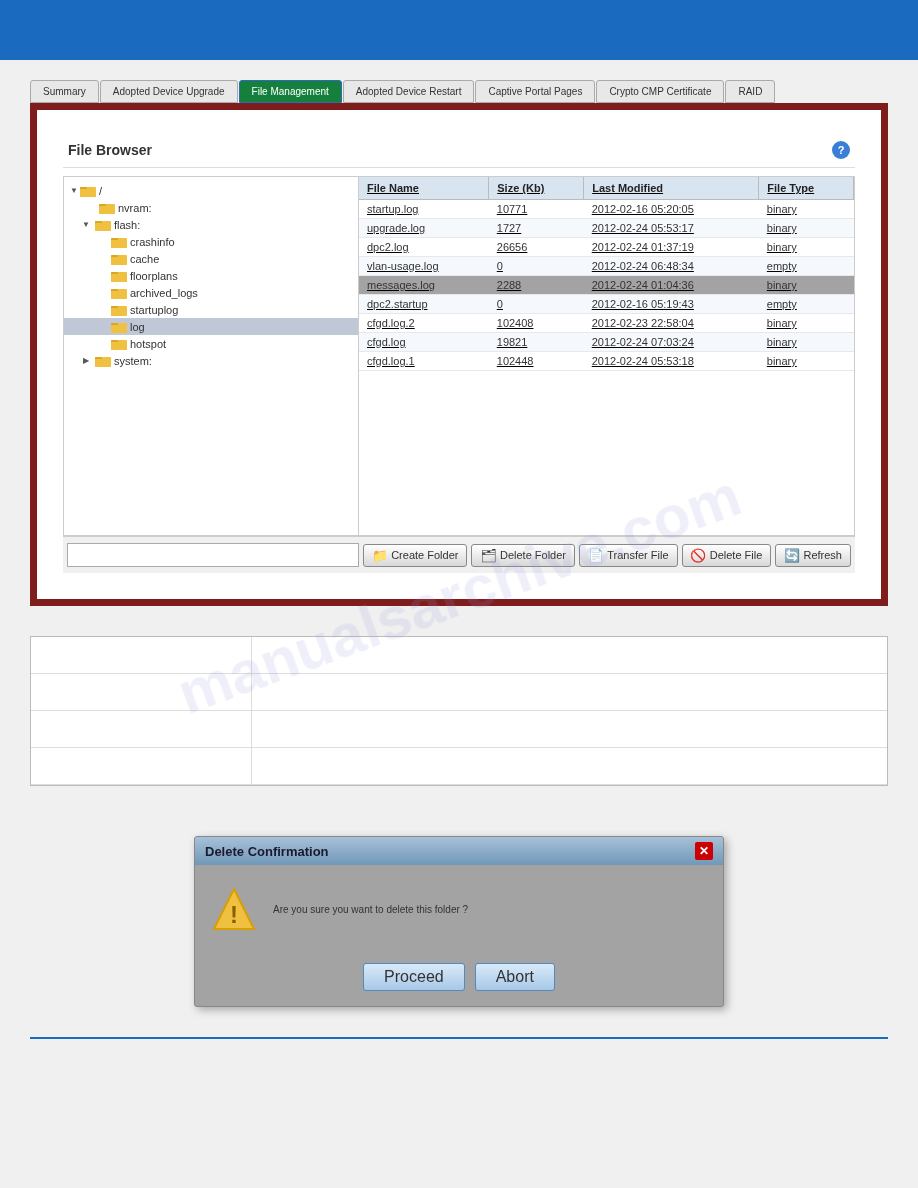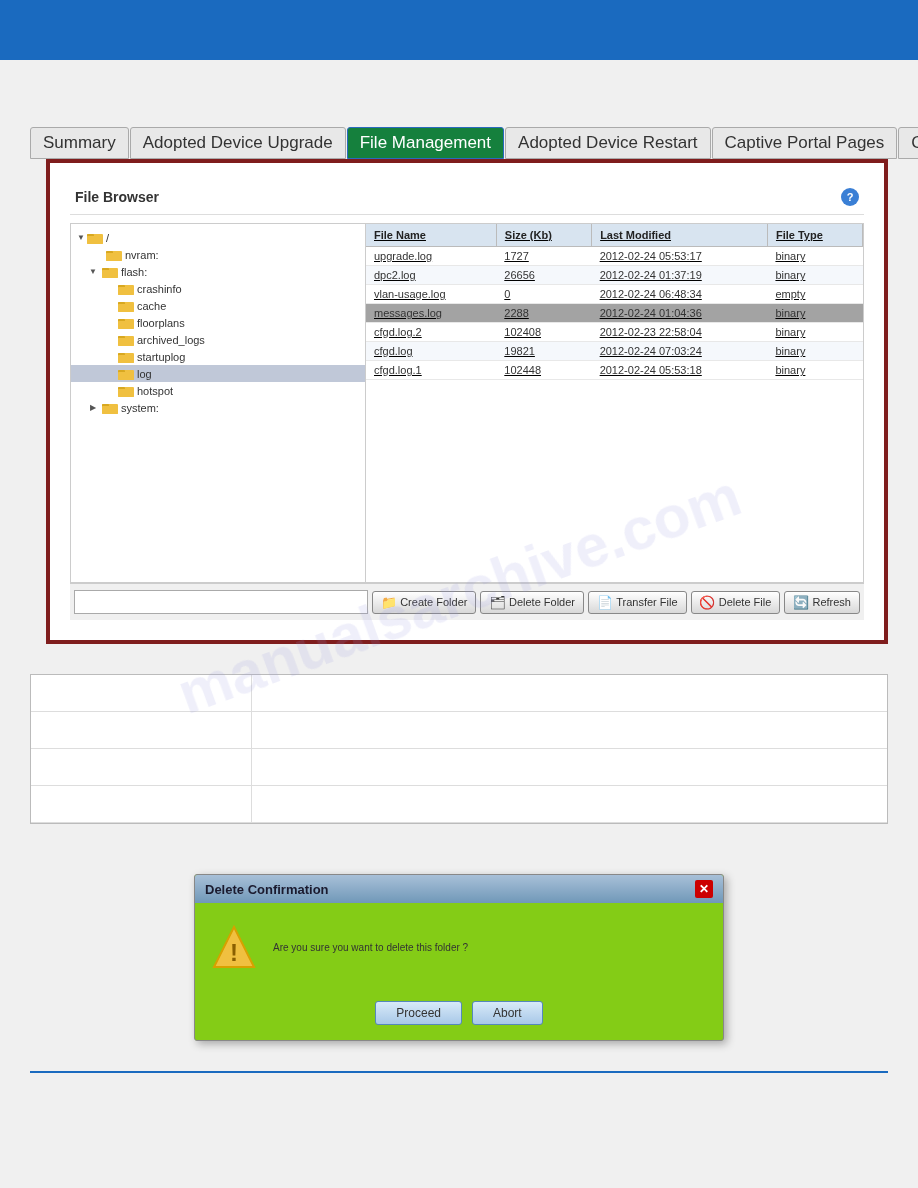--- a/index.html
+++ b/index.html
@@ -24,43 +24,41 @@
     
     .tab-bar {
       display: flex;
       align-items: center;
       border-bottom: none;
       margin-bottom: 0;
     }
 
     .tab {
       padding: 5px 12px;
-      font-size: 17px;
+      font-size: 10px;
       cursor: pointer;
       border: 1px solid #aaa;
       background: #e8e8e8;
       color: #333;
       margin-right: 1px;
       border-radius: 3px 3px 0 0;
       white-space: nowrap;
-      margin-top: 47px;
     }
 
     .tab.active {
       background: #15803d;
       color: white;
       border-color: #2a6abf;
     }
 
     
     .file-browser-container {
-      border: 4px solid #7f1d1d;
+      border: 7px solid #7f1d1d;
       background: white;
-      padding: 20px;
-      margin-left: 16px;
+      padding: 26px;
     }
 
     .file-browser-header {
       display: flex;
       justify-content: space-between;
       align-items: center;
       padding: 5px 5px 8px 5px;
       border-bottom: 1px solid #ddd;
       margin-bottom: 8px;
     }
@@ -248,21 +246,21 @@
 
     
     .dialog-section {
       margin-top: 50px;
       display: flex;
       justify-content: center;
     }
 
     .dialog-box {
       border: 1px solid #888;
-      background: #84cc16;
+      background: #a3a3a3;
       width: 530px;
       border-radius: 3px;
       box-shadow: 3px 3px 8px rgba(0,0,0,0.3);
     }
 
     .dialog-titlebar {
       background: linear-gradient(to bottom, #a8c0d8, #7098b8);
       padding: 5px 10px;
       display: flex;
       justify-content: space-between;
@@ -310,21 +308,21 @@
 
     .dialog-footer {
       padding: 10px 15px 15px;
       display: flex;
       justify-content: center;
       gap: 10px;
     }
 
     .dialog-btn {
       padding: 4px 20px;
-      font-size: 12px;
+      font-size: 16px;
       border: 1px solid #5588bb;
       background: linear-gradient(to bottom, #d8eaf8, #a8c8e8);
       cursor: pointer;
       border-radius: 3px;
       color: #333;
     }
 
     
     .bottom-line {
       border-top: 2px solid #1a6abf;
@@ -533,20 +531,26 @@
           <thead>
             <tr>
               <th>File Name</th>
               <th>Size (Kb)</th>
               <th>Last Modified</th>
               <th>File Type</th>
             </tr>
           </thead>
           <tbody>
             <tr>
+              <td>startup.log</td>
+              <td>10771</td>
+              <td>2012-02-16 05:20:05</td>
+              <td>binary</td>
+            </tr>
+            <tr>
               <td>upgrade.log</td>
               <td>1727</td>
               <td>2012-02-24 05:53:17</td>
               <td>binary</td>
             </tr>
             <tr>
               <td>dpc2.log</td>
               <td>26656</td>
               <td>2012-02-24 01:37:19</td>
               <td>binary</td>
@@ -555,20 +559,26 @@
               <td>vlan-usage.log</td>
               <td>0</td>
               <td>2012-02-24 06:48:34</td>
               <td>empty</td>
             </tr>
             <tr class="highlighted">
               <td>messages.log</td>
               <td>2288</td>
               <td>2012-02-24 01:04:36</td>
               <td>binary</td>
+            </tr>
+            <tr>
+              <td>dpc2.startup</td>
+              <td>0</td>
+              <td>2012-02-16 05:19:43</td>
+              <td>empty</td>
             </tr>
             <tr>
               <td>cfgd.log.2</td>
               <td>102408</td>
               <td>2012-02-23 22:58:04</td>
               <td>binary</td>
             </tr>
             <tr>
               <td>cfgd.log</td>
               <td>19821</td>

